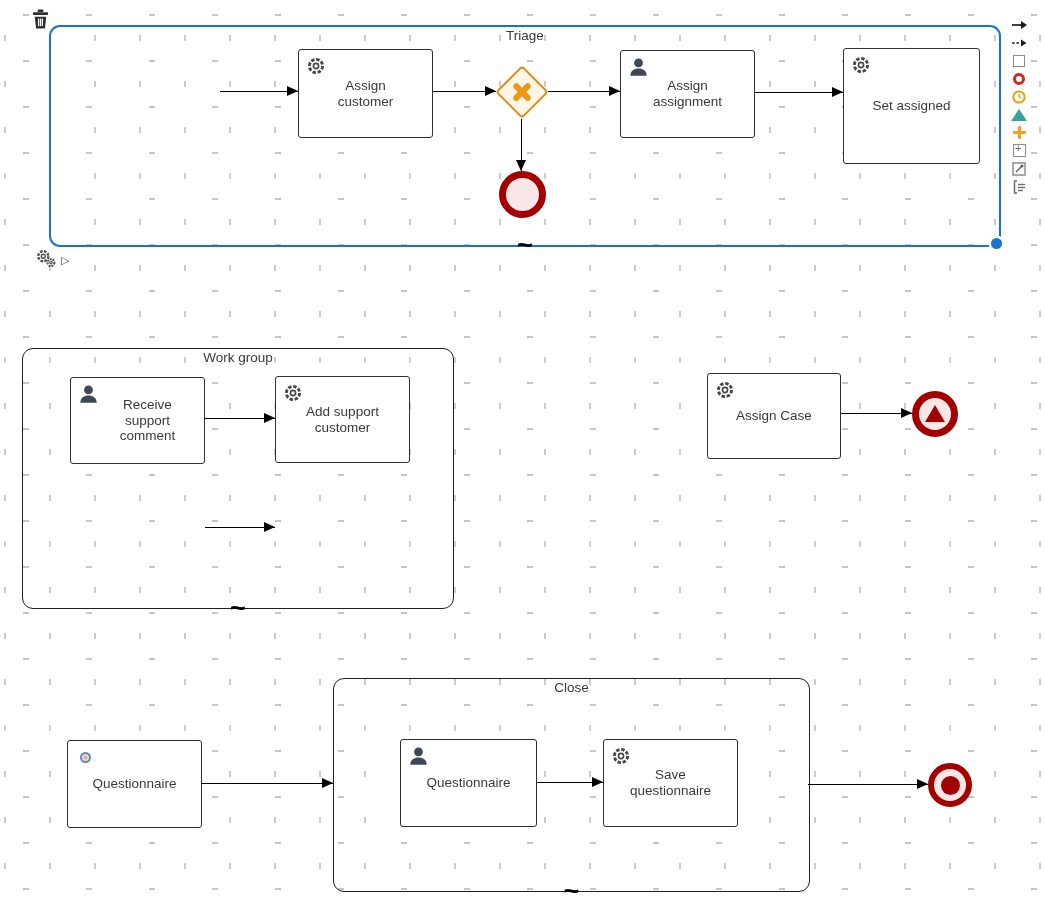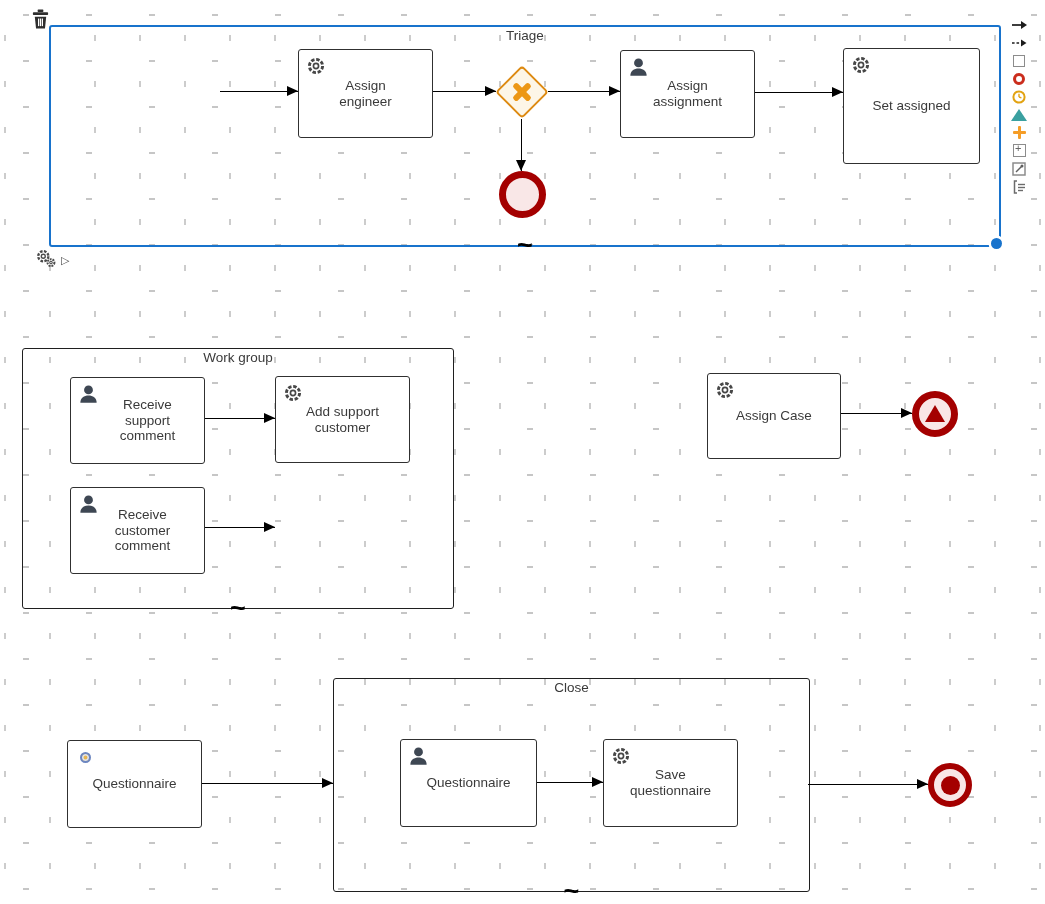--- a/index.html
+++ b/index.html
@@ -6,21 +6,21 @@
   .canvas{
     position:relative;width:1045px;height:904px;overflow:hidden;
     font-family:"Liberation Sans",sans-serif;color:#3c3c3c;
     background-color:#ffffff;
     background-image:
       radial-gradient(3px 1.4px at 4px 3px, #c6c6c6 96%, transparent),
       radial-gradient(1.4px 3px at 3px 4px, #cccccc 96%, transparent);
     background-size:63px 46px,45px 46px;
     background-position:22px 12px,2px 34px;
   }
-  .stage{position:absolute;border:1.6px solid #1f1f1f;border-radius:3px;background:transparent;z-index:1;}
+  .stage{position:absolute;border:1.6px solid #1f1f1f;border-radius:11px;background:transparent;z-index:1;}
   .stage.selected{border:2.2px solid #1873cc;}
   .stage-label{position:absolute;top:1px;left:0;right:0;text-align:center;font-size:13.5px;color:#3a3a3a;}
   .adhoc{position:absolute;left:50%;bottom:-9px;transform:translateX(-50%);
     font-size:27px;font-weight:700;color:#000;line-height:14px;height:16px;}
   .task{position:absolute;background:#fff;border:1.7px solid #303030;border-radius:3px;
     box-sizing:border-box;display:flex;align-items:center;justify-content:center;
     text-align:center;font-size:13.5px;line-height:1.18;color:#3a3a3a;z-index:3;}
   .task .node-icon{position:absolute;top:5px;left:6px;}
   .flow{position:absolute;z-index:2;}
   .flow.h{height:0;border-top:1.6px solid #000;}
@@ -101,21 +101,21 @@
 
   <div class="task" style="left:298px;top:49px;width:135px;height:89px">
     <span class="node-icon">
       <svg width="22" height="22" viewBox="0 0 24 24">
           <g fill="none" stroke="#474747">
         <circle cx="12" cy="12" r="7.2" stroke-width="3.2" stroke-dasharray="3.77 1.88"></circle>
         <circle cx="12" cy="12" r="2.8" stroke-width="1.8"></circle>
           </g>
         </svg>
     </span>
-    <span style="width:62px">Assign engineer</span>
+    <span style="width:62px">Assign customer</span>
   </div>
 
   <div class="gateway" style="left:503px;top:73px"></div>
   <div class="gw-x" style="left:502px;top:72px"></div>
 
   <div class="task" style="left:620px;top:50px;width:135px;height:88px">
     <span class="node-icon">
       <svg width="23" height="23" viewBox="0 0 24 24">
         <circle cx="12" cy="7.2" r="4.6" fill="#3e4753"></circle>
         <path d="M3.5 20.5 c0-5 4-7.4 8.5-7.4 s8.5 2.4 8.5 7.4 z" fill="#3e4753"></path>
@@ -174,29 +174,20 @@
       <svg width="22" height="22" viewBox="0 0 24 24">
           <g fill="none" stroke="#474747">
         <circle cx="12" cy="12" r="7.2" stroke-width="3.2" stroke-dasharray="3.77 1.88"></circle>
         <circle cx="12" cy="12" r="2.8" stroke-width="1.8"></circle>
           </g>
         </svg>
     </span>
     <span style="width:92px">Add support customer</span>
   </div>
 
-  <div class="task" style="left:70px;top:487px;width:135px;height:87px">
-    <span class="node-icon">
-      <svg width="23" height="23" viewBox="0 0 24 24">
-        <circle cx="12" cy="7.2" r="4.6" fill="#3e4753"></circle>
-        <path d="M3.5 20.5 c0-5 4-7.4 8.5-7.4 s8.5 2.4 8.5 7.4 z" fill="#3e4753"></path>
-      </svg>
-    </span>
-    <span style="width:66px;margin-left:10px">Receive customer comment</span>
-  </div>
 
 
   <div class="flow h" style="left:205px;top:418px;width:70px">
       <i class="hd"></i>
     </div>
   <div class="flow h" style="left:205px;top:527px;width:70px">
       <i class="hd"></i>
     </div>
 
   <div class="task" style="left:707px;top:373px;width:134px;height:86px">

